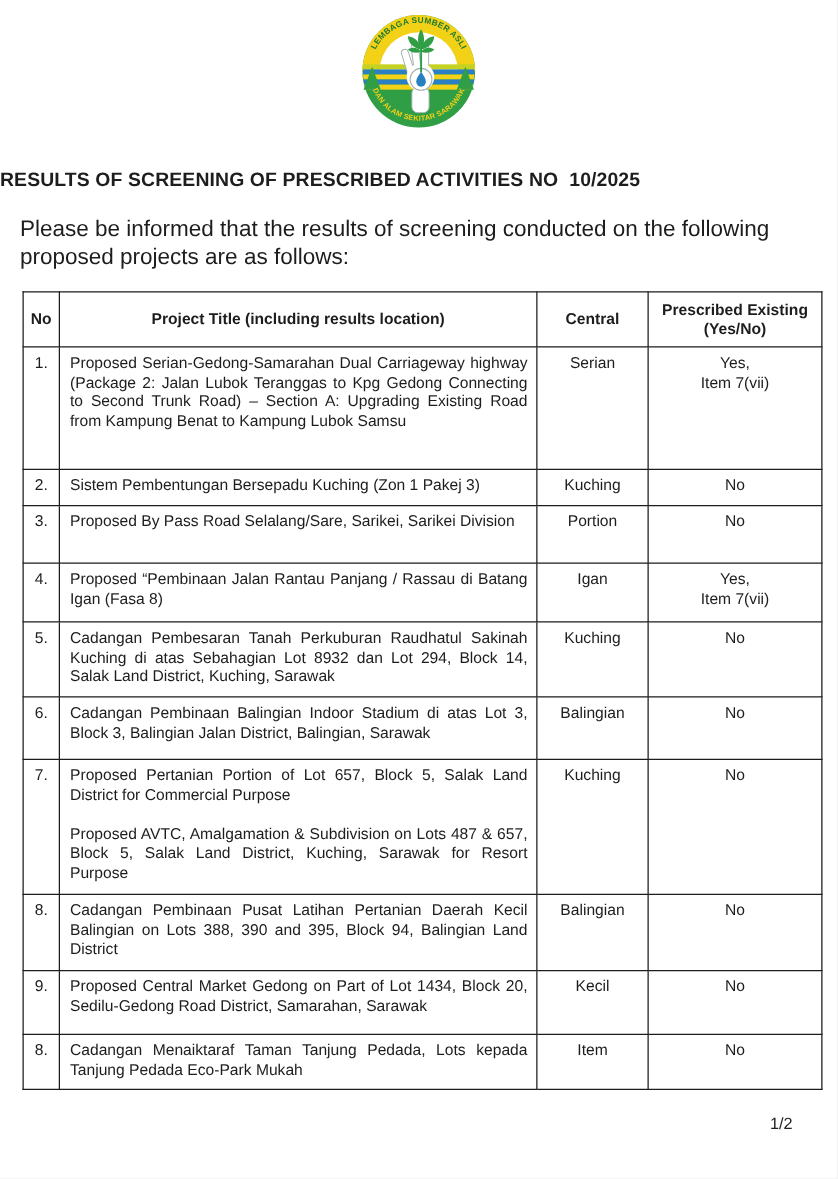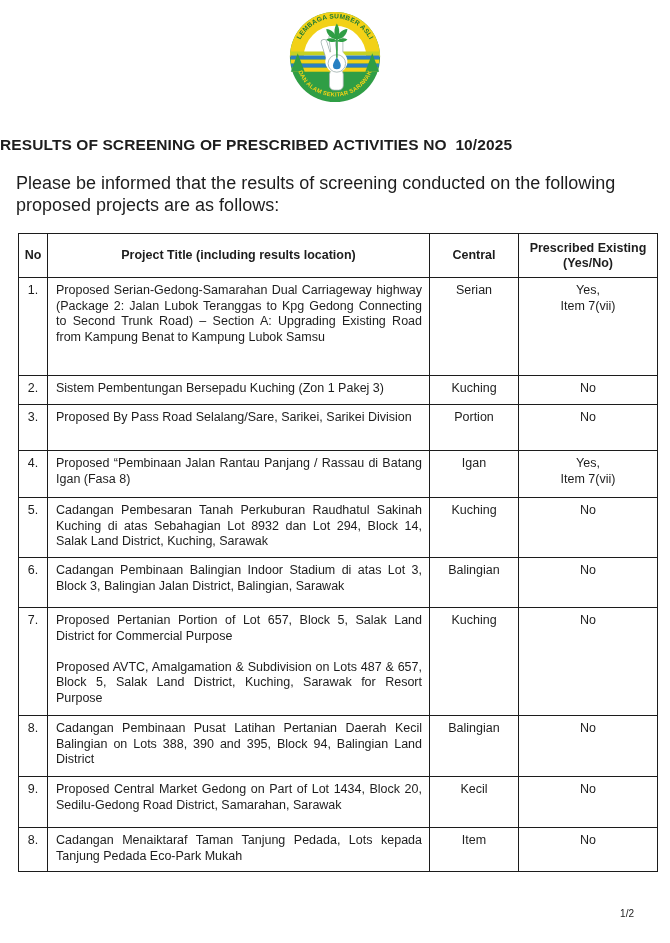--- a/index.html
+++ b/index.html
@@ -65,22 +65,22 @@
   td.cell-title .para2 { margin-top: 15.5px; }
   td.cell-center {
     text-align: center;
     padding-top: 5px;
     line-height: 15.5px;
   }
   .pre { white-space: pre-line; }
   .pagenum {
     position: absolute;
     right: 36px;
-    bottom: 24px;
-    font-size: 10px;
+    bottom: 37px;
+    font-size: 13px;
     color: #222;
   }
 </style>
 </head>
 <body>
 
 <div class="page">
 
   <svg class="logo" viewBox="0 0 100 100" aria-hidden="true">
     <defs>

